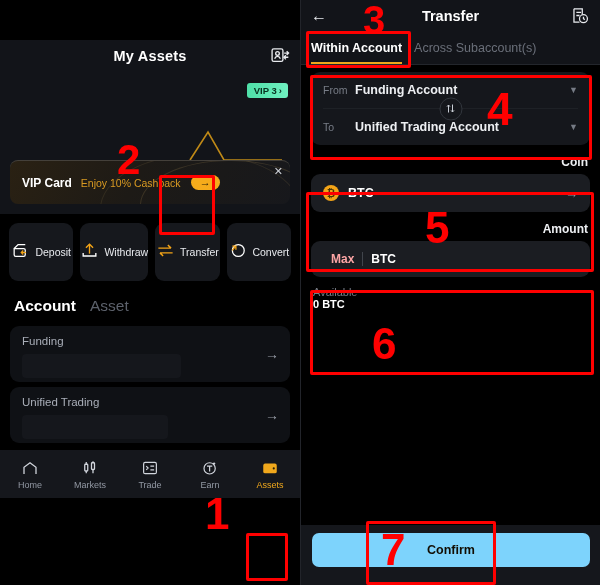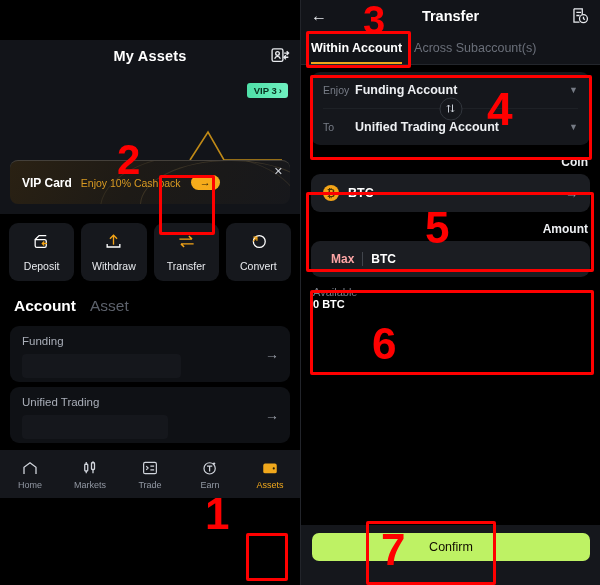--- a/index.html
+++ b/index.html
@@ -74,21 +74,21 @@
   .vip-arrow-pill {
     margin-left: 10px; background: #f5ab1b; border-radius: 9px;
     width: 29px; height: 15px; display: flex; align-items: center; justify-content: center;
     color: #231a06; font-size: 11px; line-height: 1;
   }
   .vip-close { position: absolute; right: 7px; top: 4px; color: #cfd2d8; font-size: 11px; }
 
   .actions { display: flex; gap: 7px; padding: 9px 9px 4px 9px; background:#000; }
   .action-btn {
     flex: 1; height: 58px; border-radius: 9px; background: #16181d;
-    display: flex; flex-direction: column; align-items: center; justify-content: center; gap: 5px;
+    display: flex; align-items: center; justify-content: center; gap: 5px;
   }
   .action-label { color: #e8eaee; font-size: 10.5px; }
 
   .tabs-row { display: flex; align-items: baseline; gap: 14px; padding: 12px 14px 6px 14px; }
   .tab-account { color: #ffffff; font-size: 15.5px; font-weight: bold; }
   .tab-asset { color: #5c616b; font-size: 15.5px; }
 
   .acct-card {
     margin: 5px 10px 0 10px; height: 56px; border-radius: 9px;
     background: #0f1115; position: relative; padding: 9px 12px;
@@ -162,22 +162,22 @@
   .amt-max { color: #fca5a5; font-size: 12px; font-weight: bold; padding: 0 8px; }
   .amt-sep { width: 1px; height: 14px; background: #41454c; }
   .amt-unit { color: #ffffff; font-size: 12px; font-weight: bold; padding-left: 8px; }
   .avail-row { display: flex; justify-content: space-between; padding: 9px 12px 0 12px; flex-direction: column; }
   .avail-label { color: #787d87; font-size: 11px; }
   .avail-value { color: #ffffff; font-size: 11px; font-weight: bold; }
 
   .confirm-wrap { position: absolute; left: 0; bottom: 0; width: 300px; height: 60px;
                   background: #15171c; display: flex; align-items: flex-start; justify-content: center; padding-top: 8px; }
   .confirm-btn {
-    width: 278px; height: 28px; border-radius: 7px;
-    background: #bef264; color: #120d02; font-size: 12.5px; font-weight: normal;
+    width: 278px; height: 34px; border-radius: 7px;
+    background: #7dd3fc; color: #120d02; font-size: 12.5px; font-weight: bold;
     display: flex; align-items: center; justify-content: center; border: 0;
     font-family: "Liberation Sans", sans-serif;
   }
 
   
   .anno-box { position: absolute; border: 3px solid #ff0000; border-radius: 2px; pointer-events: none; }
   .anno-num {
     position: absolute; color: #ff0000; font-weight: bold;
     font-family: "Liberation Sans", sans-serif; line-height: 1; pointer-events: none;
   }
@@ -344,21 +344,21 @@
     </div>
 
     <div class="r-tabs">
       <div class="r-tab active">Within Account</div>
       <div class="r-tab inactive">Across Subaccount(s)</div>
     </div>
     <div class="r-divider"></div>
 
     <div class="fromto">
       <div class="ft-row">
-        <span class="ft-label">Enjoy</span>
+        <span class="ft-label">From</span>
         <span class="ft-value">Funding Account</span>
         <span class="ft-caret">▼</span>
       </div>
       <div class="ft-sep"></div>
       <div class="ft-row">
         <span class="ft-label">To</span>
         <span class="ft-value">Unified Trading Account</span>
         <span class="ft-caret">▼</span>
       </div>
       <div class="swap-circle">

